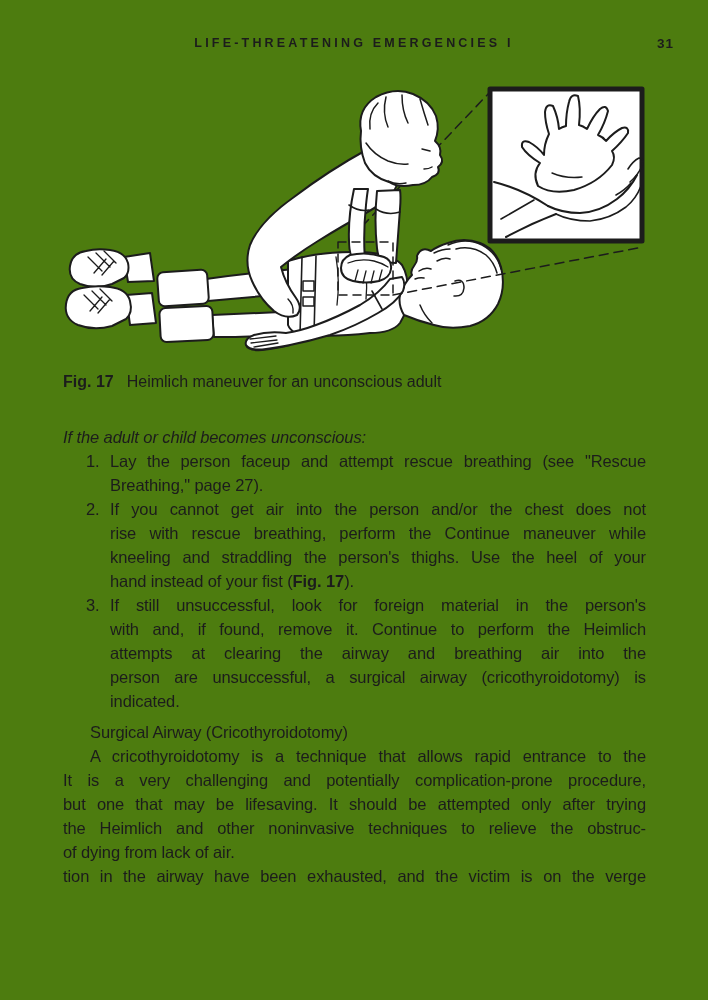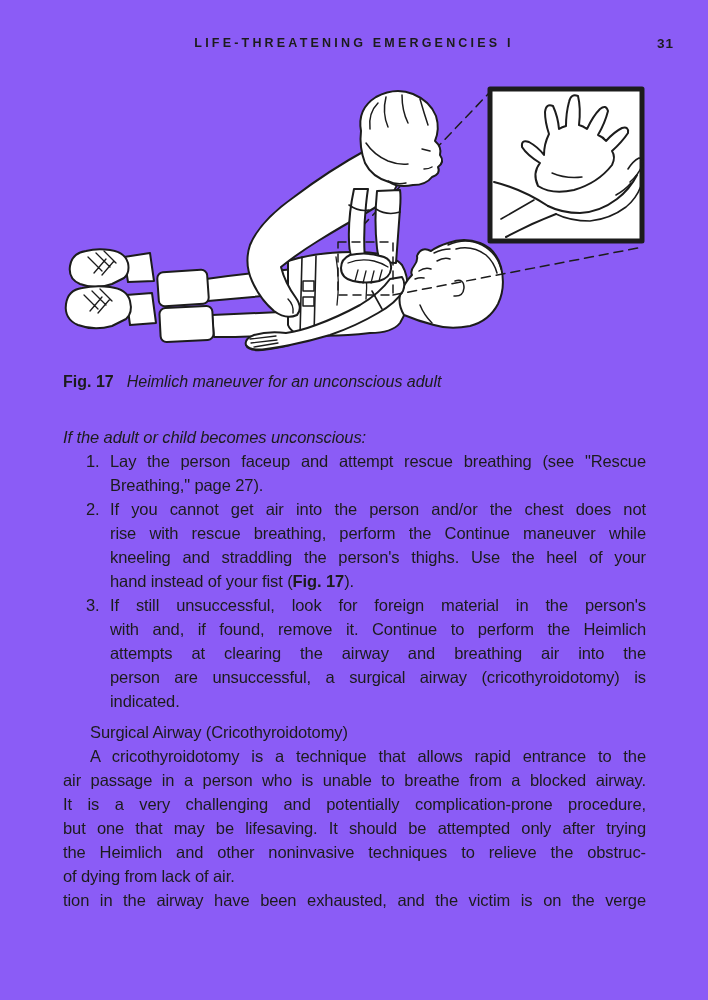--- a/index.html
+++ b/index.html
@@ -1,31 +1,31 @@
 <!DOCTYPE html>
 <html><head>
 <meta charset="utf-8">
 <style>
   html,body{margin:0;padding:0;background:#ffffff;}
   body{width:708px;height:1000px;font-family:"Liberation Sans",sans-serif;color:#1c1c1c;
        -webkit-font-smoothing:antialiased;}
-  .page{position:relative;width:708px;height:1000px;overflow:hidden;background:#8b5cf6;}
+  .page{position:relative;width:708px;height:1000px;overflow:hidden;background:#4d7c0f;}
 
   
   .running-head{position:absolute;top:36px;left:0;width:708px;height:18px;}
   .head-title{text-align:center;font-size:12.5px;font-weight:bold;letter-spacing:3.2px;}
   .page-number{position:absolute;top:0;right:34px;font-size:13.5px;font-weight:bold;letter-spacing:1px;}
 
   
   .figure-svg{position:absolute;top:85px;left:0;}
 
   
   .caption{position:absolute;top:369px;left:63px;width:583px;font-size:16px;line-height:25px;}
   .caption .cap-label{font-weight:bold;margin-right:13px;}
-  .caption .cap-text{font-style:italic;}
+  .caption .cap-text{}
 
   
   .content{position:absolute;top:411px;left:63px;width:583px;
            font-size:16.5px;line-height:24px;letter-spacing:-0.1px;margin-top:14px;}
   .intro{font-style:italic;}
   .list-item{display:flex;padding-left:23px;}
   .num{width:24px;flex:none;}
   .item-body{flex:1;min-width:0;}
   .line{text-align:justify;text-align-last:justify;}
   .line.last{text-align-last:left;}
@@ -173,21 +173,20 @@
           <div class="line">attempts at clearing the airway and breathing air into the</div>
           <div class="line">person are unsuccessful, a surgical airway (cricothyroidotomy) is</div>
           <div class="line last">indicated.</div>
         </div>
     </div>
 
     <div class="section-heading">Surgical Airway (Cricothyroidotomy)</div>
 
     <div class="paragraph">
         <div class="line indent">A cricothyroidotomy is a technique that allows rapid entrance to the</div>
-        <div class="line">air passage in a person who is unable to breathe from a blocked airway.</div>
         <div class="line">It is a very challenging and potentially complication-prone procedure,</div>
         <div class="line">but one that may be lifesaving. It should be attempted only after trying</div>
         <div class="line">the Heimlich and other noninvasive techniques to relieve the obstruc-</div>
         <div class="line last">of dying from lack of air.</div>
         <div class="line">tion in the airway have been exhausted, and the victim is on the verge</div>
       </div>
   </div>
 
 </div>
 

